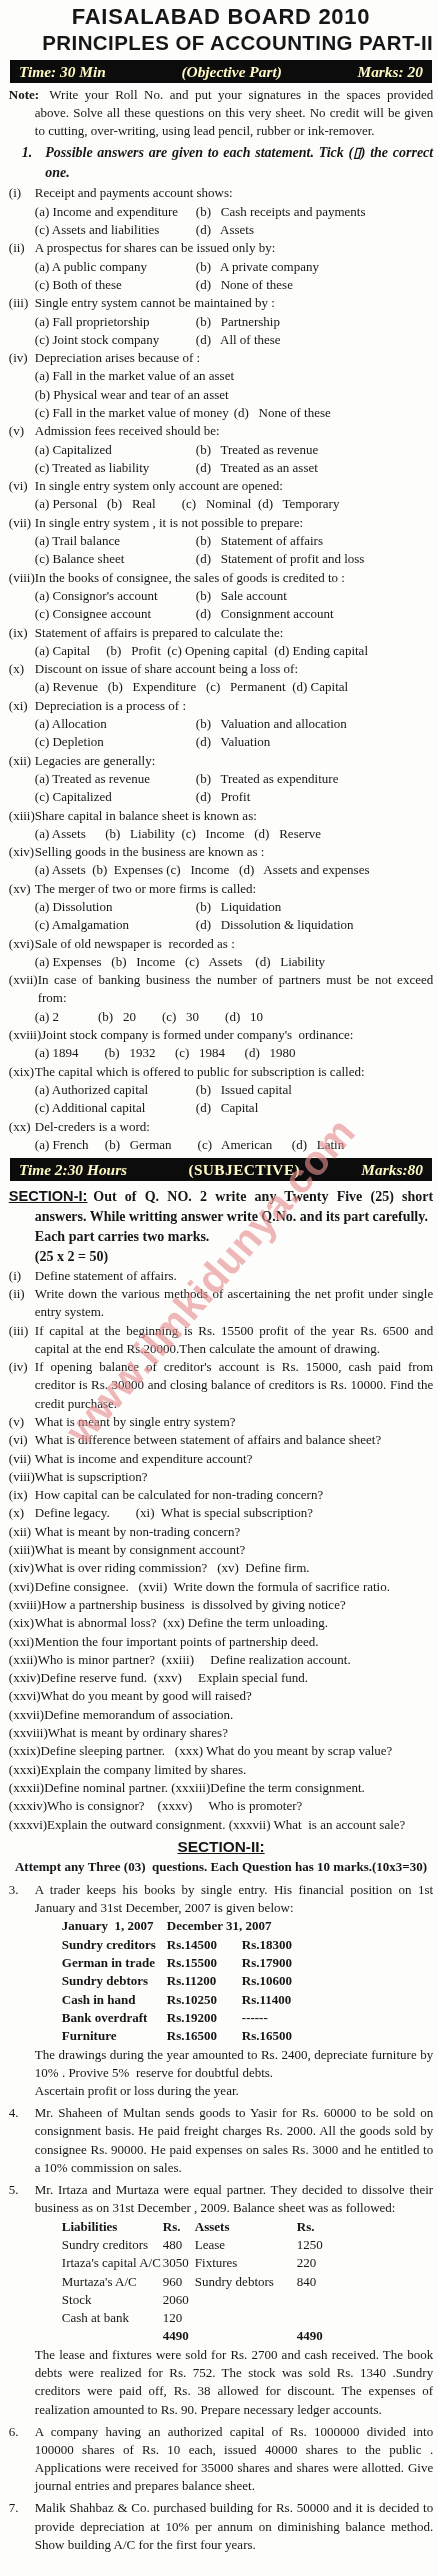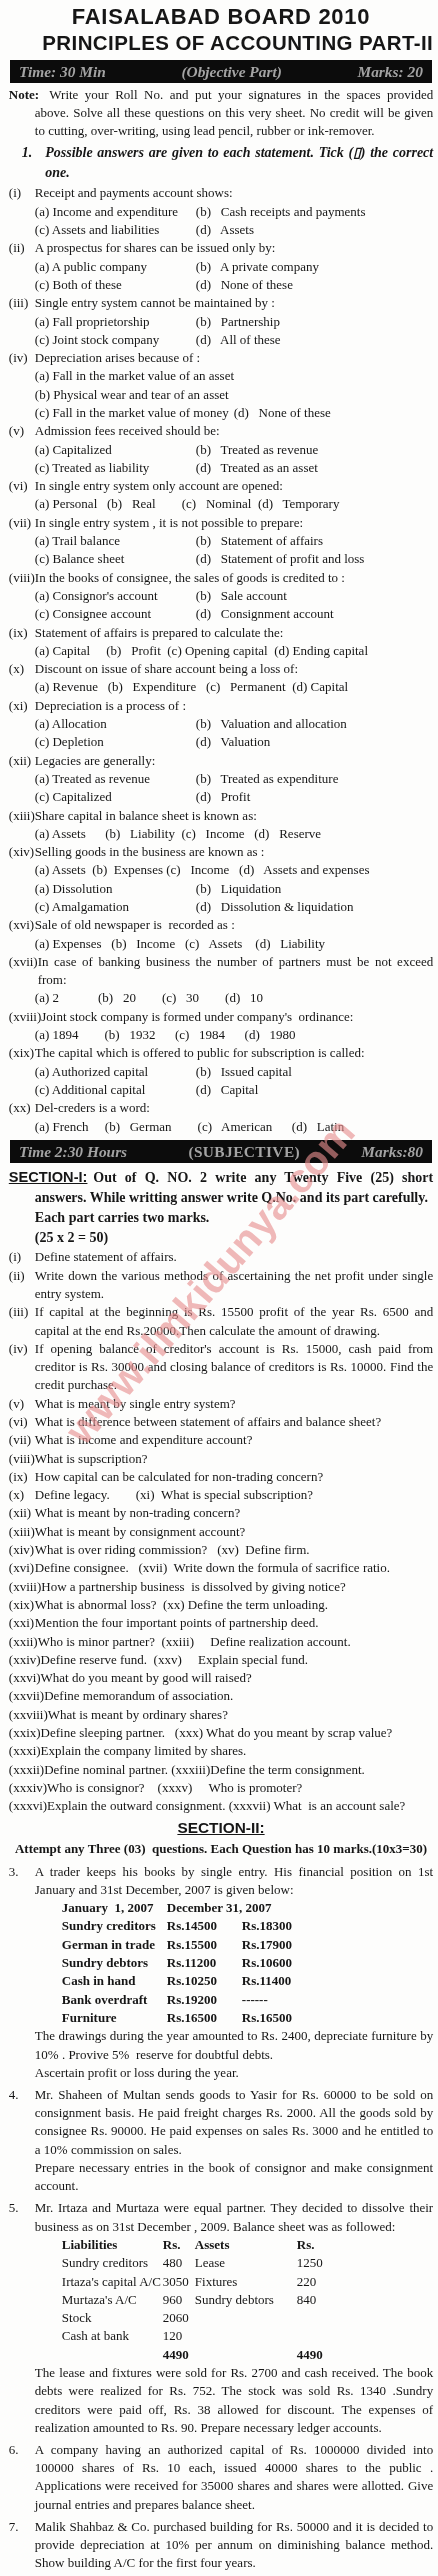--- a/index.html
+++ b/index.html
@@ -5,21 +5,21 @@
   html,body{margin:0;padding:0;background:#e9e9e9;}
   .page{
     position:relative; width:439px; min-height:2576px; margin:0 auto;
     background:#fdfdfc; color:#161616; overflow:hidden;
     font-family:"Liberation Serif",serif; font-size:13px; line-height:18.3px;
     padding:2.9px 0 7.3px 0; box-sizing:border-box;
   }
   .inner{padding:0 5.8px 0 8.8px;}
   .t1{font-family:"Liberation Sans",sans-serif;font-weight:700;font-size:22px;line-height:27px;text-align:center;letter-spacing:0.7px;}
   .t2{font-family:"Liberation Sans",sans-serif;font-weight:700;font-size:20.5px;line-height:26px;text-align:right;letter-spacing:0.4px;}
-  .bar{background:#0c0c0c;color:#a3a3a3;display:flex;justify-content:space-between;align-items:center;
+  .bar{background:#0c0c0c;color:#fef9c3;display:flex;justify-content:space-between;align-items:center;
        padding:2.2px 8.8px;margin:3.7px 1.5px 2.9px 1.5px;font-weight:bold;font-style:italic;font-size:15.4px;line-height:19px;}
   .bar .bc{font-style:italic;}
   .bar2 .bc{font-style:normal;letter-spacing:0.4px;}
   .note{margin:1.5px 0 0 0;padding-left:26px;text-indent:-26px;text-align:justify;}
   .note b{margin-right:10.2px;}
   .q1{display:flex;font-weight:bold;font-style:italic;font-size:14px;line-height:20px;margin:2.2px 0 1.5px 0;}
   .q1 .qnum{min-width:14.6px;margin-left:13px;margin-right:8.8px;}
   .qhead{display:flex;}
   .qnum{min-width:26px;flex:0 0 auto;}
   .qtext{flex:1;text-align:justify;}
@@ -237,20 +237,24 @@
         <div class="mcq">
           <div class="qhead">
             <span class="qnum">(xiv)</span>
             <span class="qtext">Selling goods in the business are known as :</span>
           </div>
           <div class="optline">
             <span class="optfull">(a) Assets&nbsp; (b)&nbsp; Expenses (c)&nbsp;&nbsp; Income&nbsp;&nbsp; (d)&nbsp;&nbsp; Assets and expenses</span>
           </div>
         </div>
         <div class="mcq">
+          <div class="qhead">
+            <span class="qnum">(xv)</span>
+            <span class="qtext">The merger of two or more firms is called:</span>
+          </div>
           <div class="optline">
             <span class="optc1">(a) Dissolution</span>
             <span class="optc2">(b)&nbsp;&nbsp; Liquidation</span>
           </div>
           <div class="optline">
             <span class="optc1">(c) Amalgamation</span>
             <span class="optc2">(d)&nbsp;&nbsp; Dissolution &amp; liquidation</span>
           </div>
         </div>
         <div class="mcq">
@@ -471,21 +475,20 @@
           <span>Rs.16500</span>
         </div>
       </div>
     <p class="lqcont" style="margin-top:0">The drawings during the year amounted to Rs. 2400, depreciate furniture by 10% . Provive 5%&nbsp; reserve for doubtful debts.</p>
     <p class="lqcont">Ascertain profit or loss during the year.</p>
 
     <div class="lq">
       <span class="qnum">4.</span>
       <span class="qtext">Mr. Shaheen of Multan sends goods to Yasir for Rs. 60000 to be sold on consignment basis. He paid freight charges Rs. 2000. All the goods sold by consignee Rs. 90000. He paid expenses on sales Rs. 3000 and he entitled to a 10% commission on sales.</span>
     </div>
-    <p class="lqcont">Prepare necessary entries in the book of consignor and make consignment account.</p>
 
     <div class="lq">
       <span class="qnum">5.</span>
       <span class="qtext">Mr. Irtaza and Murtaza were equal partner. They decided to dissolve their business as on 31st December , 2009. Balance sheet was as followed:</span>
     </div>
     <div id="q5-table">
         <div class="t5r t5head">
           <span>Liabilities</span>
           <span>Rs.</span>
           <span>Assets</span>

